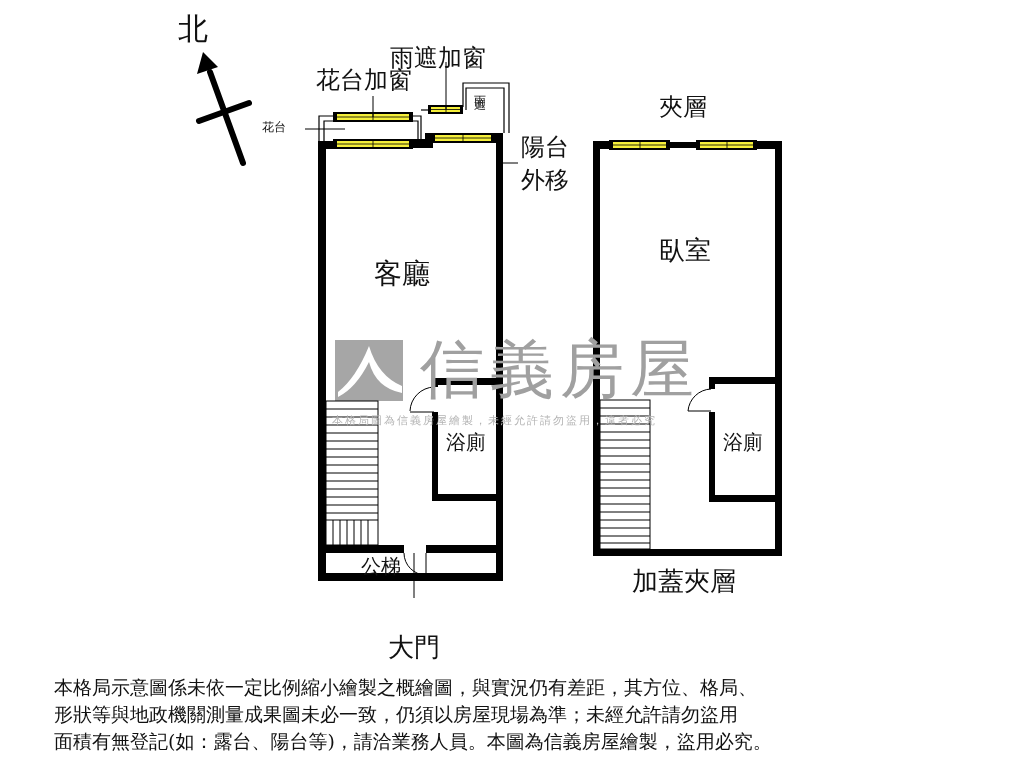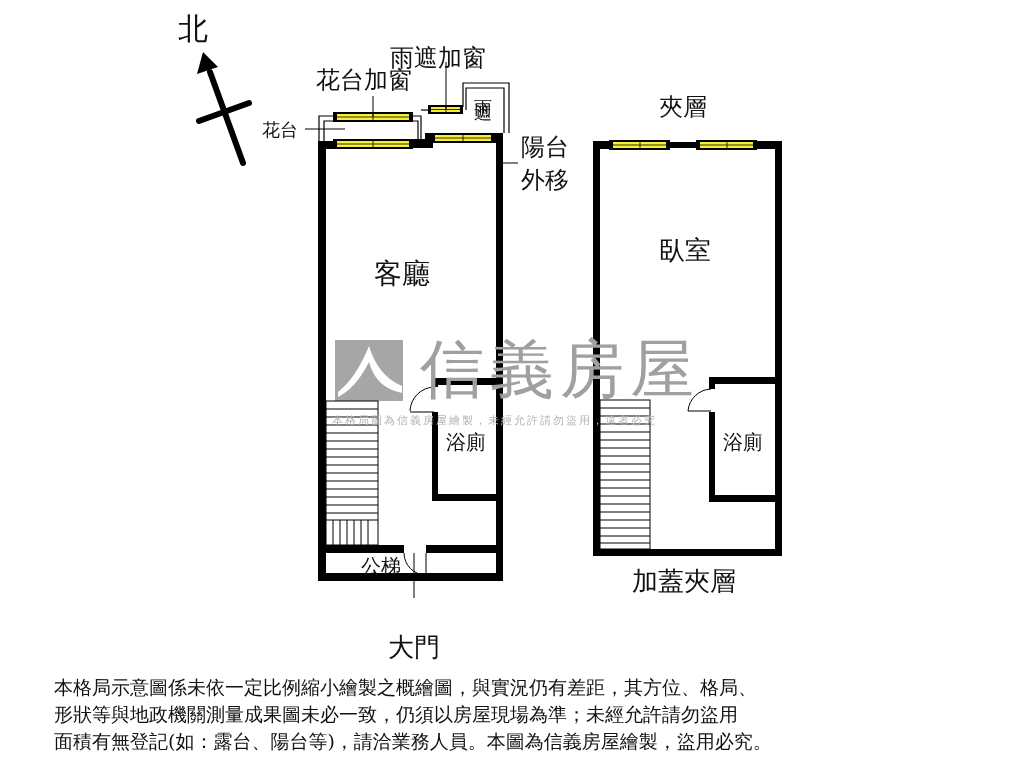--- a/index.html
+++ b/index.html
@@ -3,21 +3,21 @@
   <meta charset="utf-8">
   <style>
     html, body { margin: 0; padding: 0; background: #ffffff; }
     body { width: 1024px; height: 768px; position: relative; overflow: hidden;
            font-family: "DejaVu Serif", "Liberation Serif", serif; color: #111; }
     svg.plan { position: absolute; left: 0; top: 0; }
     .lbl { position: absolute; white-space: nowrap; color: #111; line-height: 1; }
     .l-room { font-size: 26px; }
     .l-mid { font-size: 24px; }
     .l-small { font-size: 20px; font-family: Liberation Serif, serif; }
-    .l-tiny { font-size: 18px; }
+    .l-tiny { font-size: 12px; }
     .vert { writing-mode: vertical-rl; letter-spacing: 2px; }
     .wm-brand { position: absolute; left: 420px; top: 337px; font-size: 64px;
                 color: #a0a0a0; letter-spacing: 6px; font-family: "DejaVu Sans", sans-serif; line-height: 1; }
     .wm-sub { position: absolute; left: 332px; top: 413px; font-size: 11px;
               color: #b4b4b4; letter-spacing: 2px; font-family: "DejaVu Sans", sans-serif; }
     .disclaimer { position: absolute; left: 54px; top: 674px; width: 940px;
                   font-size: 19px; line-height: 27px; color: #111; }
     .disclaimer div { white-space: nowrap; }
   </style>
 </head>

